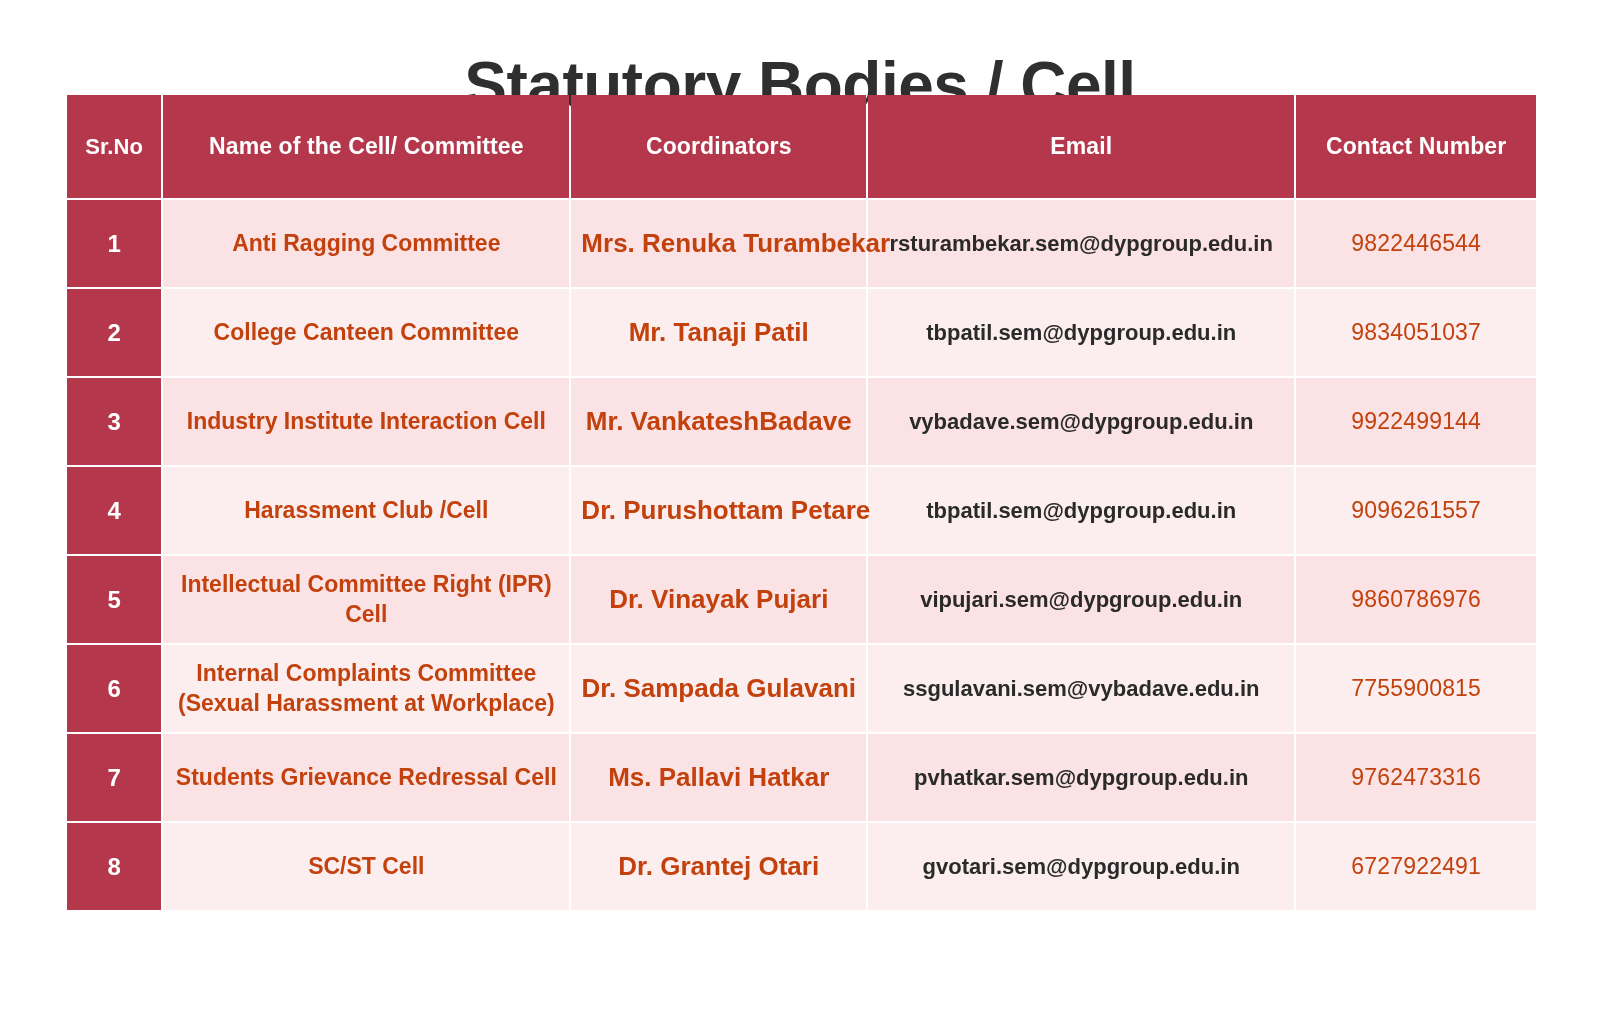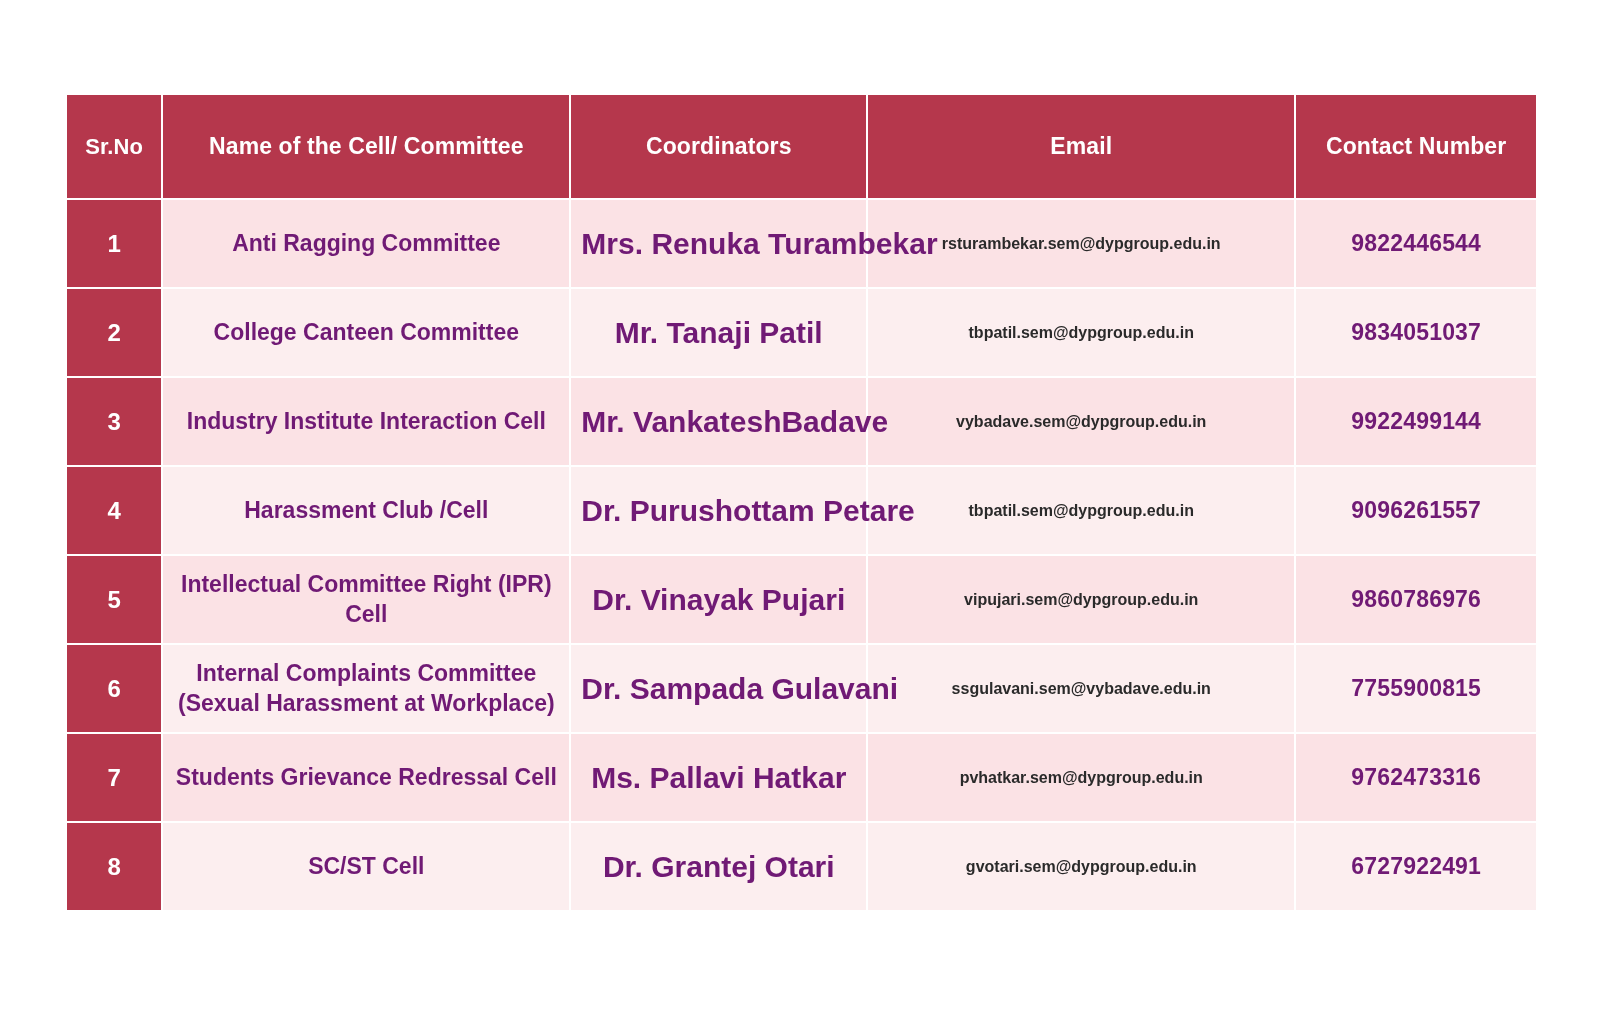--- a/index.html
+++ b/index.html
@@ -73,64 +73,65 @@
     border: 0;
   }
   thead th.th-sr { font-size: 22px; }
 
   
   tbody td {
     text-align: center;
     vertical-align: middle;
     height: 79px;
     padding: 4px 10px;
-    color: #701a75;
+    color: #c2410c;
     border: 0;
   }
 
   tbody tr.row-odd td  { background: #FBE2E5; }
   tbody tr.row-even td { background: #FCEEEF; }
 
   tbody td.sr-cell {
     background: #B5374C !important;
     color: #ffffff;
     font-size: 24px;
     font-weight: 700;
   }
 
   tbody td.name-cell {
     font-size: 23px;
     font-weight: 700;
     line-height: 1.28;
   }
   tbody td.coord-cell {
-    font-size: 30px;
+    font-size: 26px;
     font-weight: 700;
     white-space: nowrap;
   }
   tbody td.email-cell {
-    font-size: 16px;
+    font-size: 22px;
     font-weight: 600;
     color: #2a2a2a;
     white-space: nowrap;
   }
   tbody td.contact-cell {
     font-size: 23px;
-    font-weight: 700;
+    font-weight: 400;
     letter-spacing: 0.2px;
     margin-top: 32px;
   }
 
   .name-line { display: block; }
 </style>
 </head>
 <body>
 
 <div class="page">
 
+  <h1 class="page-title">Statutory Bodies / Cell</h1>
 
   <div class="table-wrap">
     <table class="statutory-table">
       <colgroup>
         <col class="c-sr">
         <col class="c-name">
         <col class="c-coord">
         <col class="c-email">
         <col class="c-contact">
       </colgroup>

